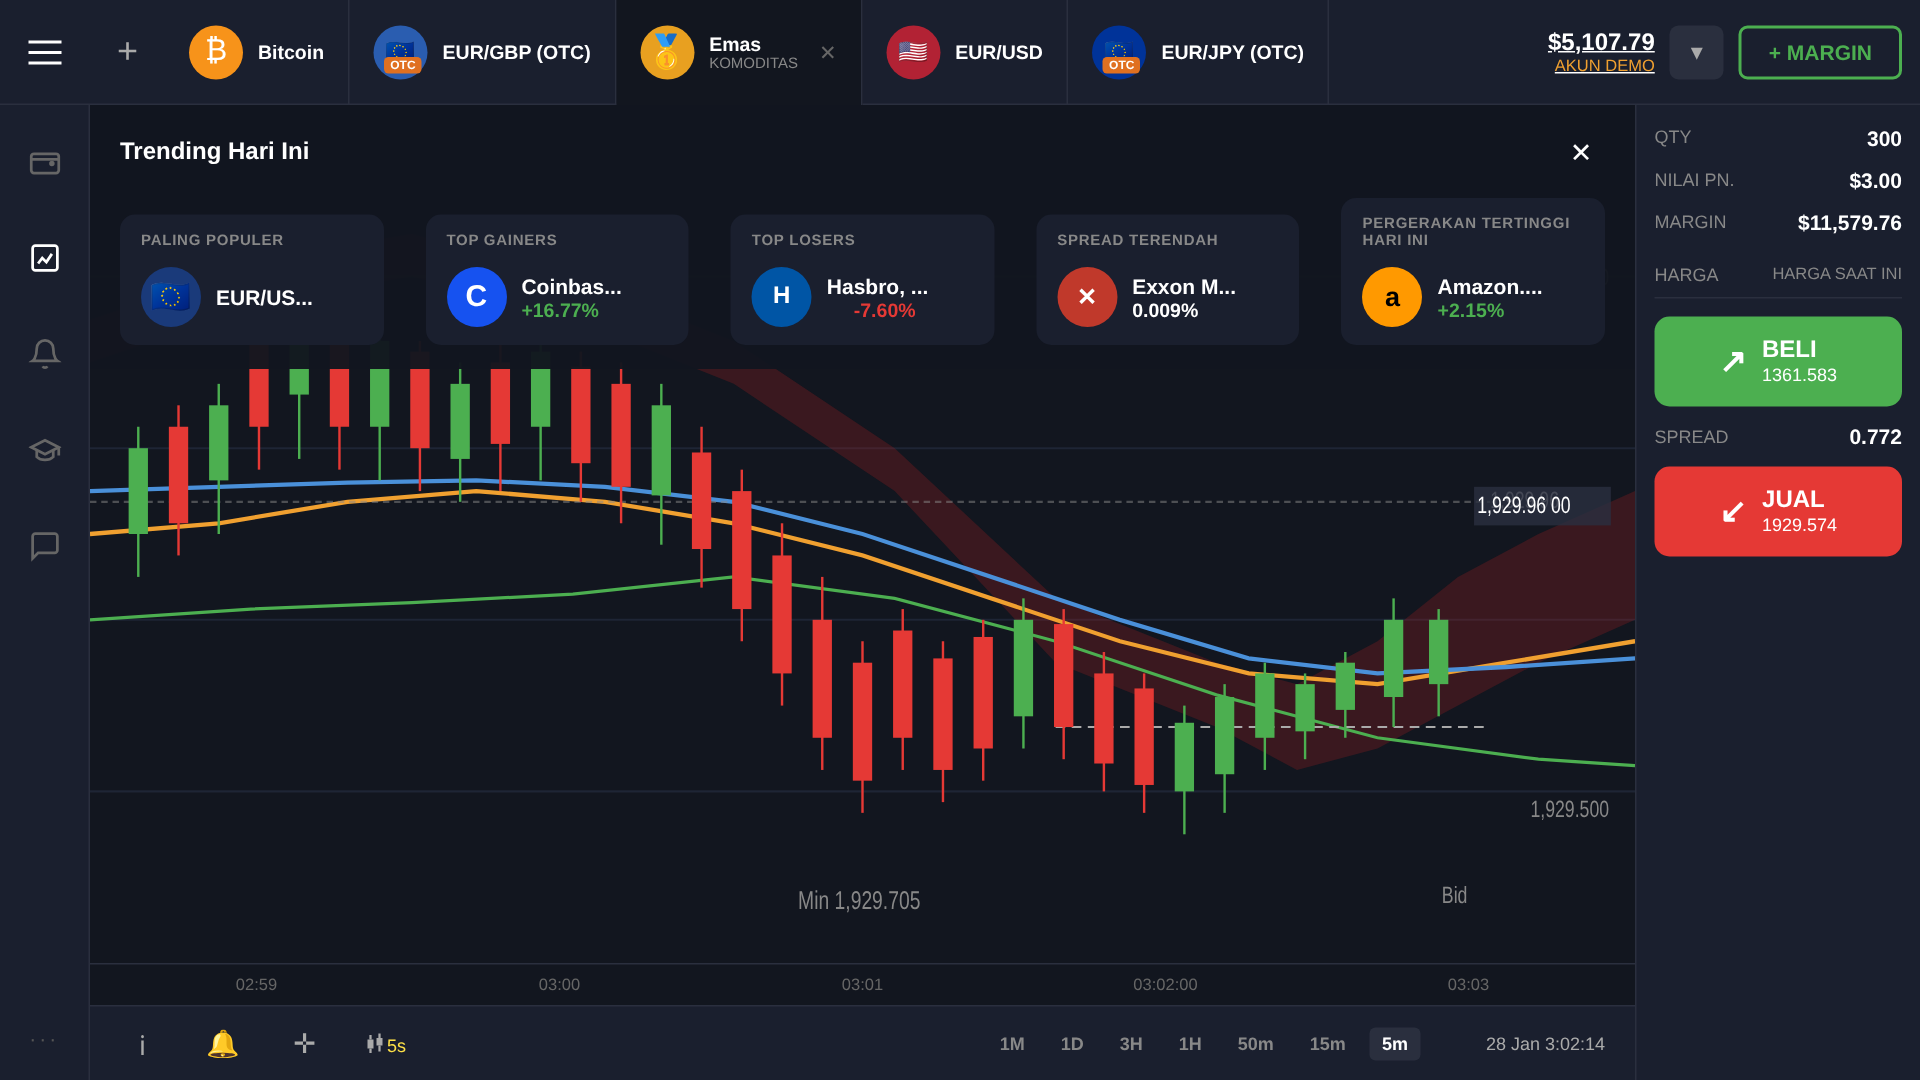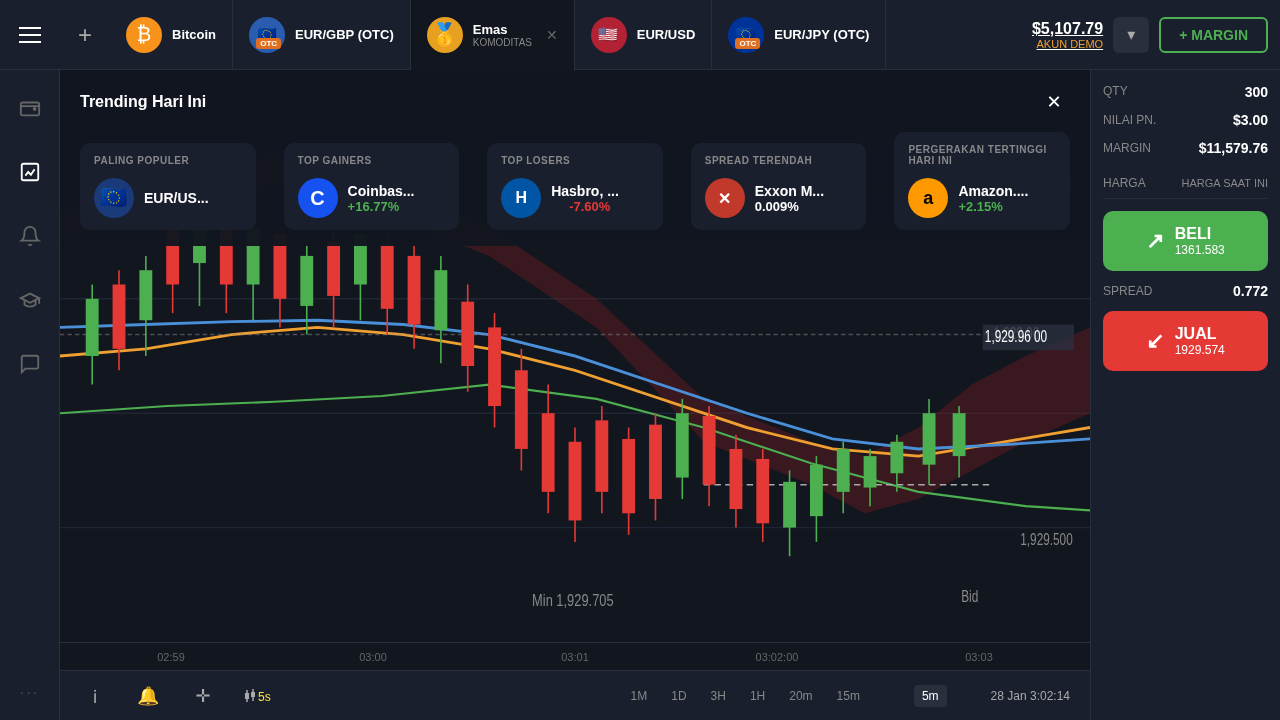--- a/index.html
+++ b/index.html
@@ -351,34 +351,34 @@
       cursor: pointer;
       color: #aaa;
       font-size: 18px;
     }
 
     .timeframe-group {
       display: flex;
       align-items: center;
       gap: 8px;
       margin-left: auto;
+      font-weight: bold;
     }
 
     .tf-btn {
       padding: 4px 8px;
       font-size: 12px;
       color: #888;
       cursor: pointer;
       border-radius: 4px;
     }
 
     .tf-btn.active {
       background: #2a2f3e;
       color: #fff;
-      margin-left: 38px;
     }
 
     .tf-candle {
       display: flex;
       align-items: flex-end;
       gap: 0;
       color: #fde047;
       font-size: 12px;
       cursor: pointer;
     }
@@ -850,21 +850,21 @@
             <line x1="11" y1="9" x2="11" y2="13" stroke="#aaa" stroke-width="1.5"></line>
           </svg>
           <span>5s</span>
         </div>
 
         <div class="timeframe-group">
           <div class="tf-btn">1M</div>
           <div class="tf-btn">1D</div>
           <div class="tf-btn">3H</div>
           <div class="tf-btn">1H</div>
-          <div class="tf-btn">20m</div>
+          <div class="tf-btn">50m</div>
           <div class="tf-btn">15m</div>
           <div class="tf-btn active">5m</div>
         </div>
 
         <div class="datetime-label">28 Jan 3:02:14</div>
       </div>
     </div>
 
     <div class="right-panel">
 

